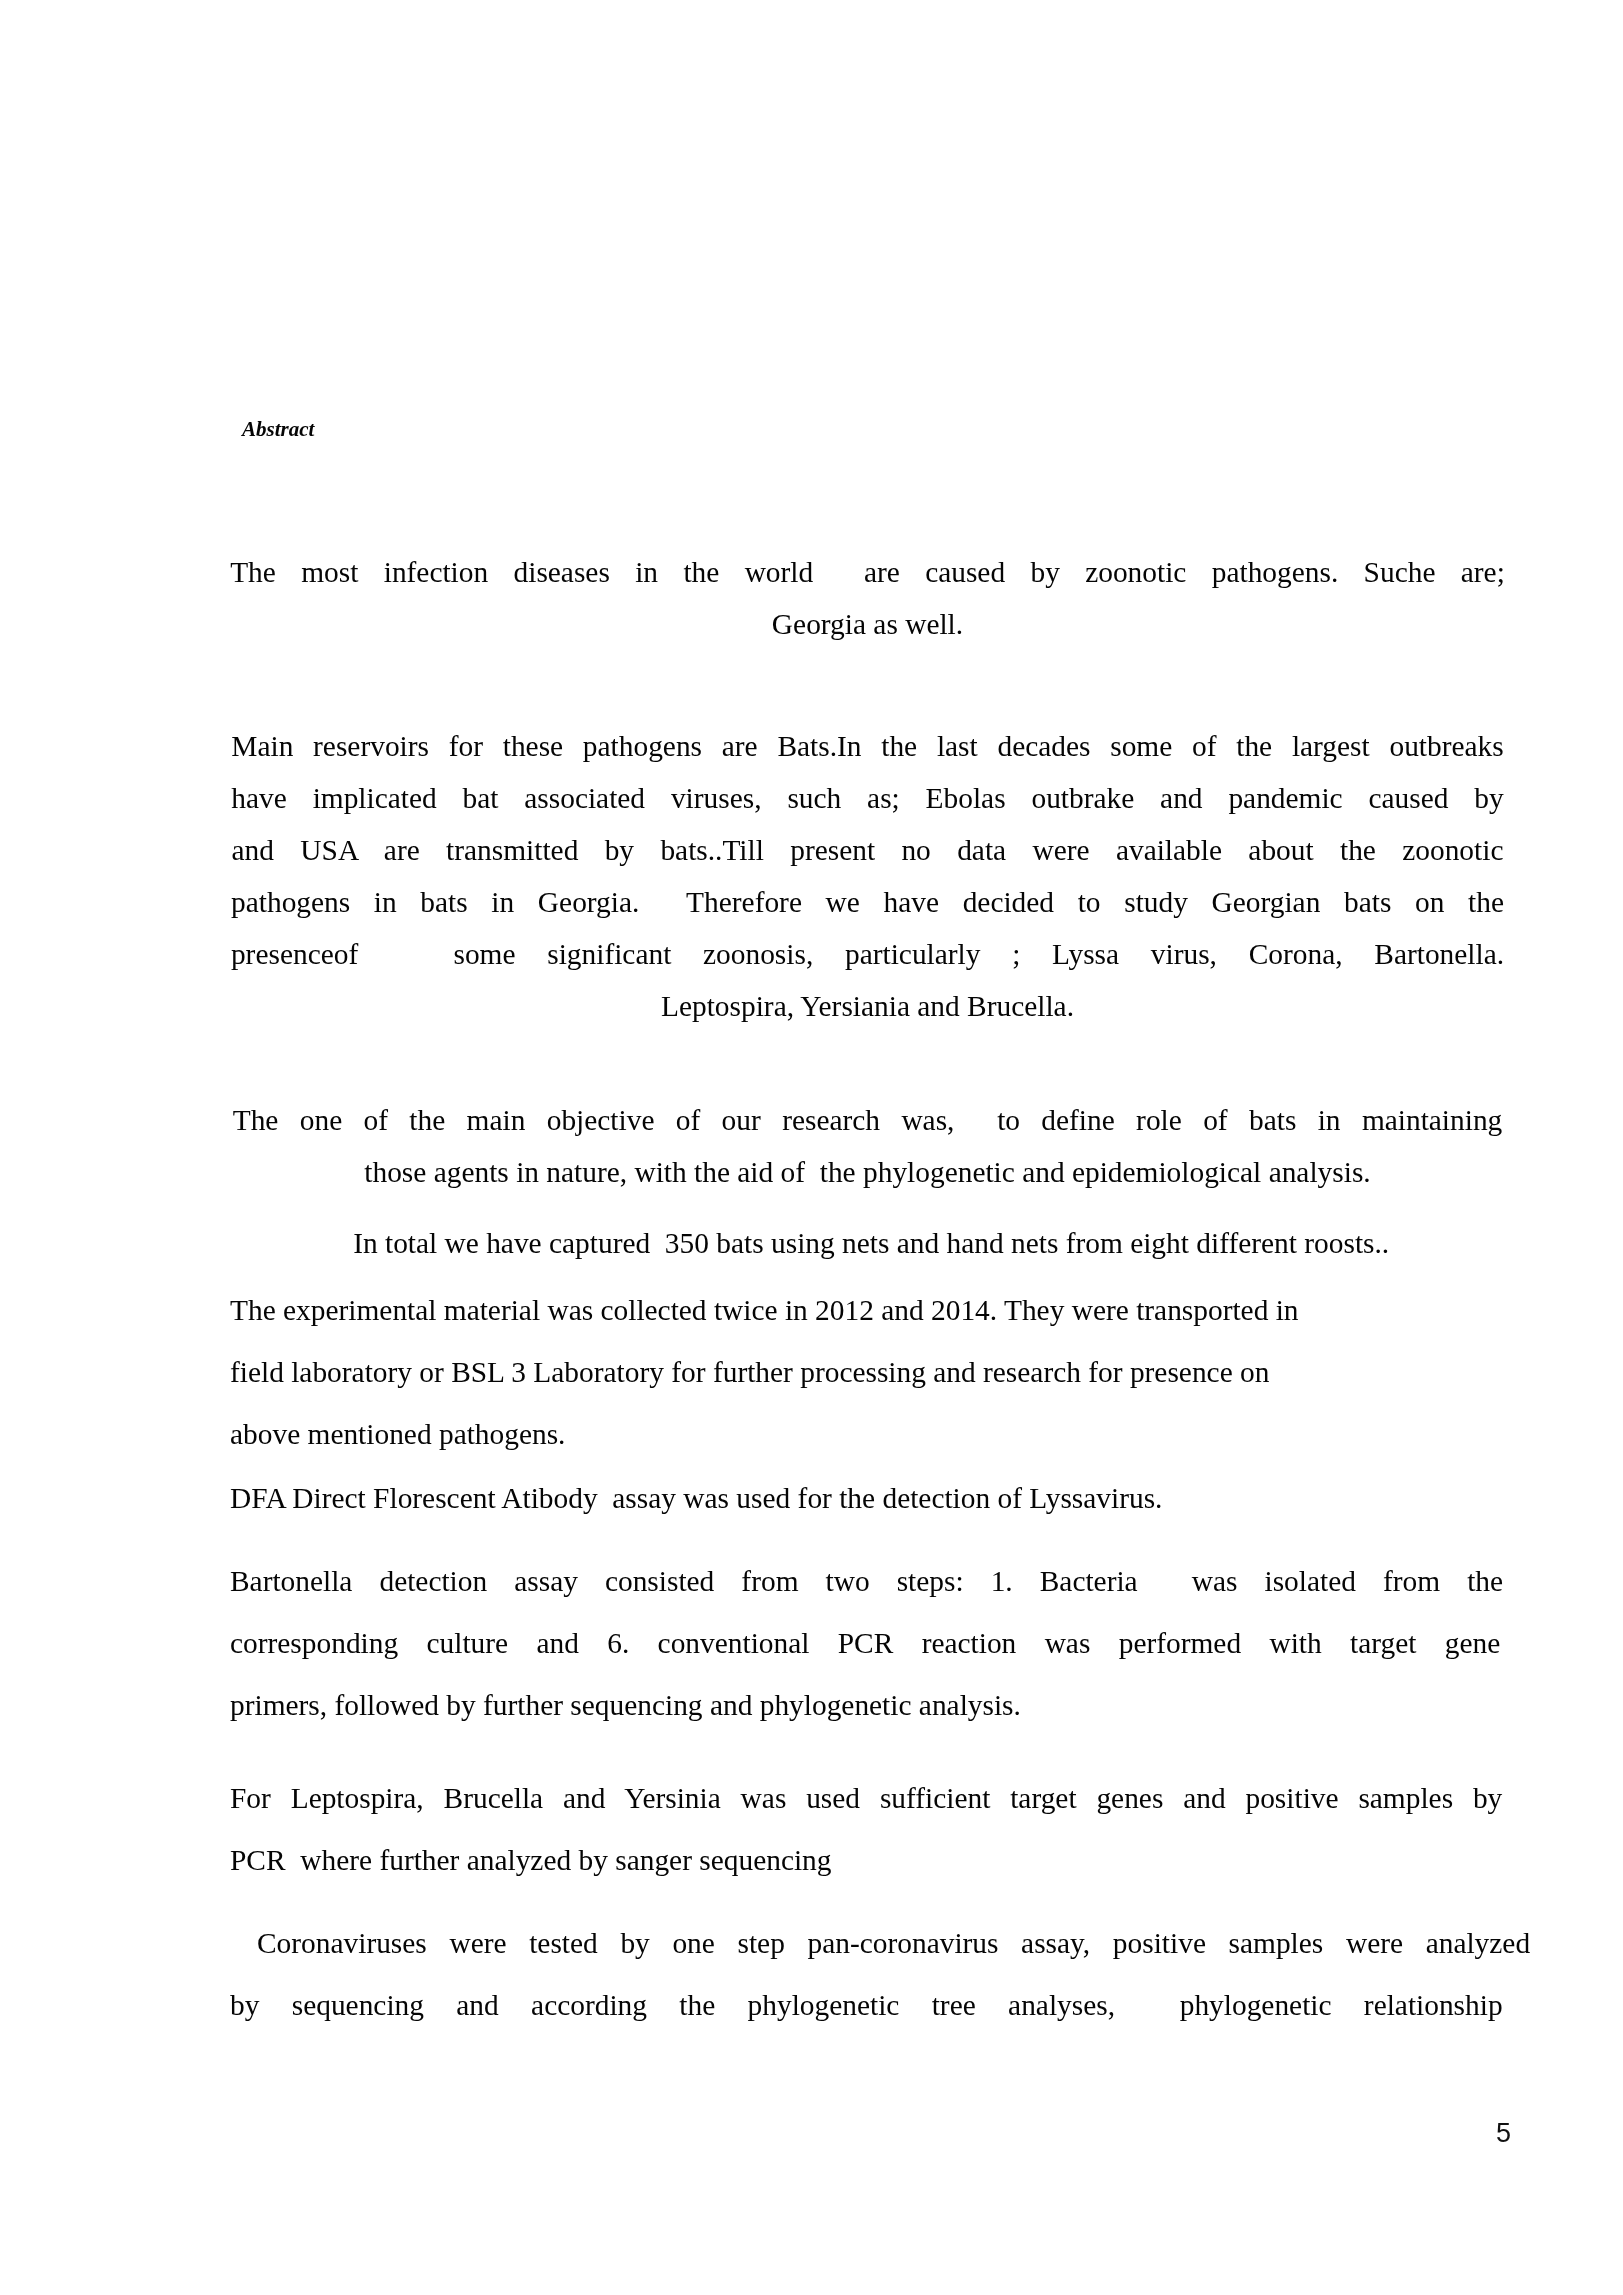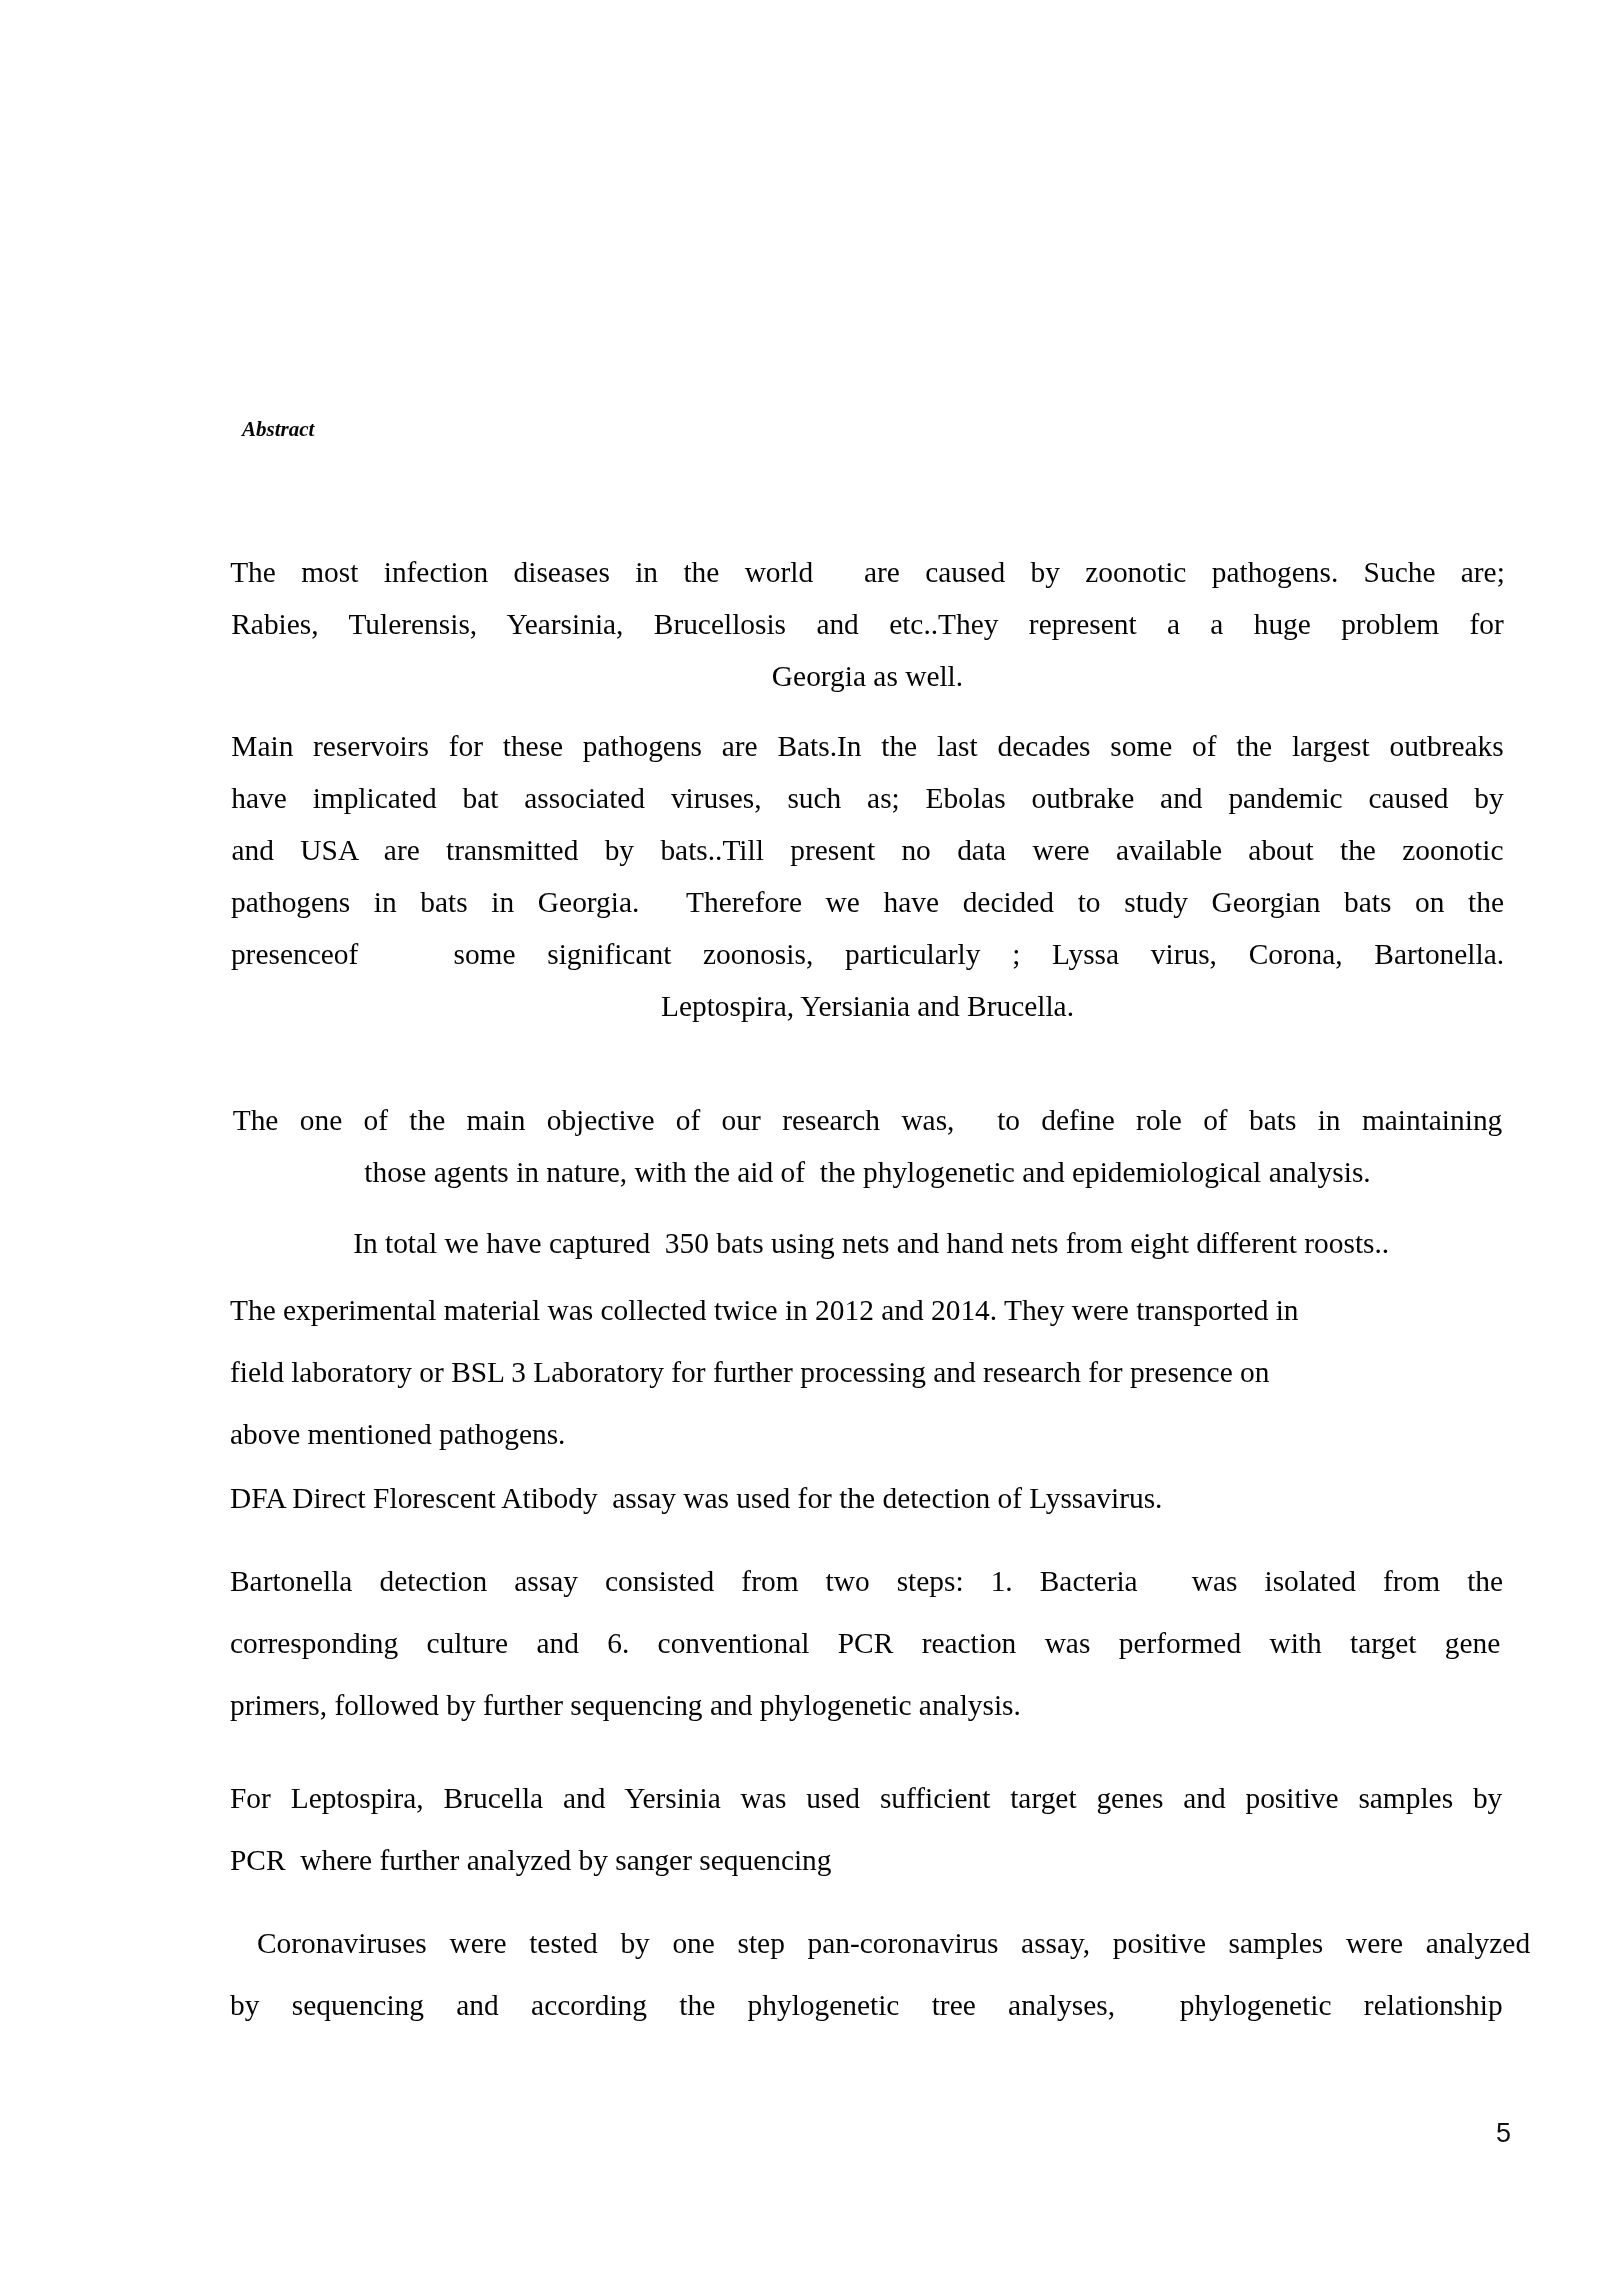--- a/index.html
+++ b/index.html
@@ -58,21 +58,20 @@
 </style>
 </head>
 <body>
 
 <div class="page">
   <h1 class="heading">Abstract</h1>
 
   <div id="content">
       <div class="para p0">
         <div class="line"><span style="word-spacing: 18px;">The most infection diseases in the world  are caused by zoonotic pathogens. Suche are;</span></div>
-        <div class="line"><span style="word-spacing: 23px;">Rabies, Tulerensis, Yearsinia, Brucellosis and etc..They represent a a huge problem for</span></div>
         <div class="line"><span>Georgia as well.</span></div>
       </div>
       <div class="para p1">
         <div class="line"><span style="word-spacing: 12.4px;">Main reservoirs for these pathogens are Bats.In the last decades some of the largest outbreaks</span></div>
         <div class="line"><span style="word-spacing: 18.5px;">have implicated bat associated viruses, such as; Ebolas outbrake and pandemic caused by</span></div>
         <div class="line"><span style="word-spacing: 19px;">and USA are transmitted by bats..Till present no data were available about the zoonotic</span></div>
         <div class="line"><span style="word-spacing: 16.3px;">pathogens in bats in Georgia.  Therefore we have decided to study Georgian bats on the</span></div>
         <div class="line"><span style="word-spacing: 24.4px;">presenceof   some significant zoonosis, particularly ; Lyssa virus, Corona, Bartonella.</span></div>
         <div class="line"><span>Leptospira, Yersiania and Brucella.</span></div>
       </div>

